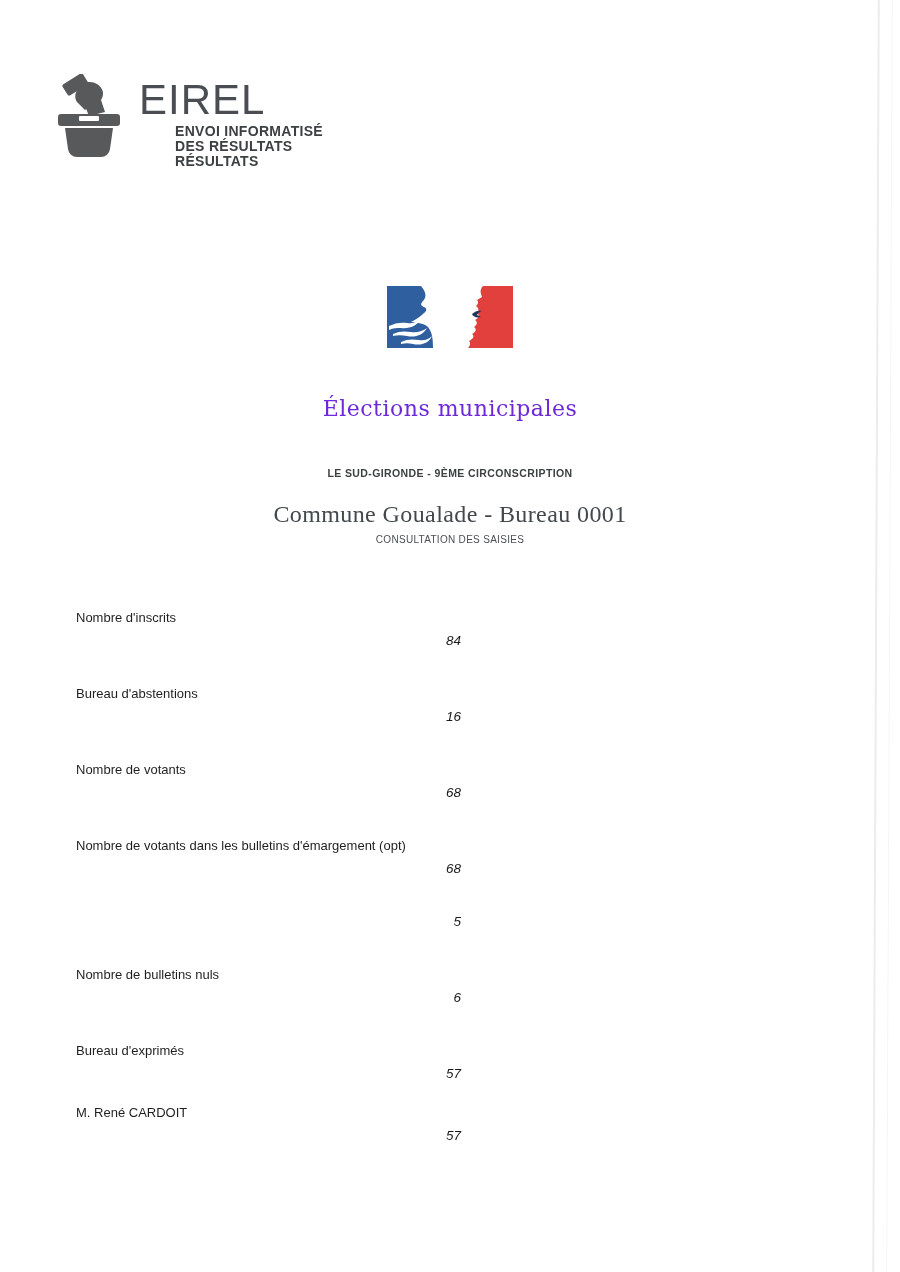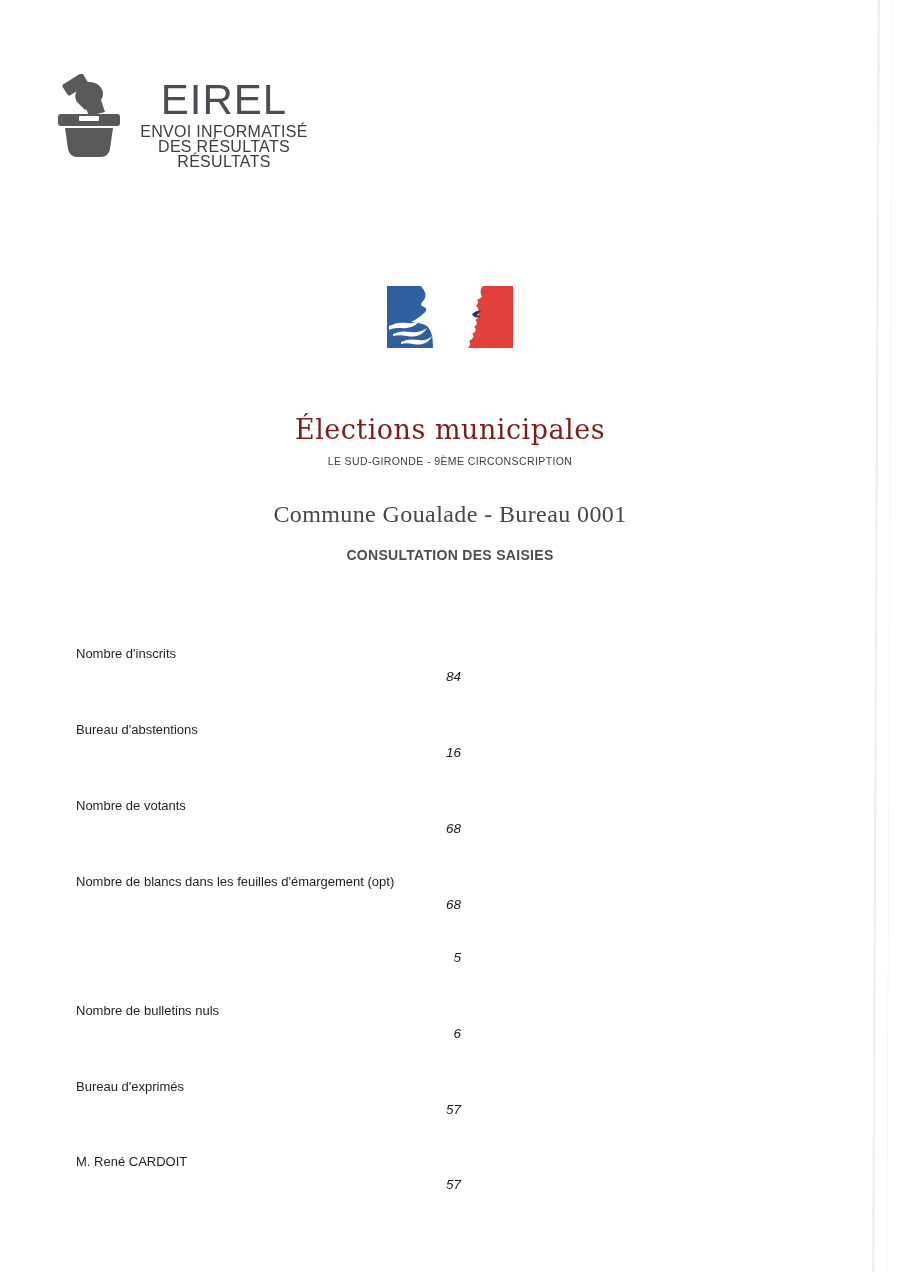--- a/index.html
+++ b/index.html
@@ -26,101 +26,101 @@
 
   
   .brand {
     position: absolute;
     left: 57px;
     top: 74px;
     display: flex;
     align-items: flex-start;
     gap: 18px;
   }
-  .brand-text { padding-top: 6px; text-align: center; }
+  .brand-text { padding-top: 6px; }
   .brand-name {
     font-size: 42px;
     line-height: 40px;
     font-weight: 400;
     color: #4a4e52;
     letter-spacing: 1px;
   }
   .brand-tagline {
     margin-top: 4px;
-    font-size: 16px;
-    font-weight: 400;
+    font-size: 14px;
+    font-weight: 700;
     color: #3d4043;
     letter-spacing: 0.3px;
     line-height: 15px;
     max-width: 170px;
+    margin-left: 36px;
   }
 
   
   .gov-logo {
     position: absolute;
     left: 50%;
     transform: translateX(-50%);
     top: 286px;
     width: 126px;
     height: 62px;
   }
 
   
   .centerline {
     position: absolute;
     left: 0;
     width: 100%;
     text-align: center;
   }
   .election-title {
-    top: 414px;
+    top: 396px;
     font-family: "DejaVu Serif", serif;
-    font-size: 27px;
+    font-size: 22px;
     font-weight: 500;
-    color: #7f1d1d;
+    color: #6d28d9;
     letter-spacing: 0.5px;
   }
   .constituency {
-    top: 455px;
+    top: 467px;
     font-size: 10.5px;
-    font-weight: 400;
+    font-weight: 700;
     color: #3d4043;
     letter-spacing: 0.4px;
   }
   .bureau-title {
     top: 501px;
     font-family: Liberation Serif, serif;
     font-size: 24px;
     font-weight: 500;
     color: #43484d;
     letter-spacing: 0.4px;
   }
   .view-label {
-    top: 547px;
-    font-size: 14px;
-    font-weight: 700;
+    top: 534px;
+    font-size: 10px;
+    font-weight: 400;
     color: #4a4e52;
     letter-spacing: 0.3px;
   }
 
   
   .fields {
     position: absolute;
     left: 76px;
     top: 610px;
     width: 385px;
   }
   .field-row { margin-bottom: 37px; }
   .field-row:nth-child(7) { margin-bottom: 23px; }
   .field-row:last-child { margin-bottom: 0; }
   .field-label {
     font-size: 13px;
     line-height: 16px;
     color: #1f1f1f;
-    margin-top: 36px;
   }
   .field-value {
     margin-top: 7px;
     font-size: 13.5px;
     line-height: 16px;
     text-align: right;
     color: #1b1b1b;
     font-style: italic;
   }
 </style>
@@ -180,21 +180,21 @@
     <div class="field-label">Bureau d'abstentions</div>
     <div class="field-value">16</div>
   </div>
 
   <div class="field-row">
     <div class="field-label">Nombre de votants</div>
     <div class="field-value">68</div>
   </div>
 
   <div class="field-row">
-    <div class="field-label">Nombre de blancs dans les feuilles d'émargement (opt)</div>
+    <div class="field-label">Nombre de votants dans les bulletins d'émargement (opt)</div>
     <div class="field-value">68</div>
   </div>
 
   <div class="field-row">
     <div class="field-value">5</div>
   </div>
 
   <div class="field-row">
     <div class="field-label">Nombre de bulletins nuls</div>
     <div class="field-value">6</div>

